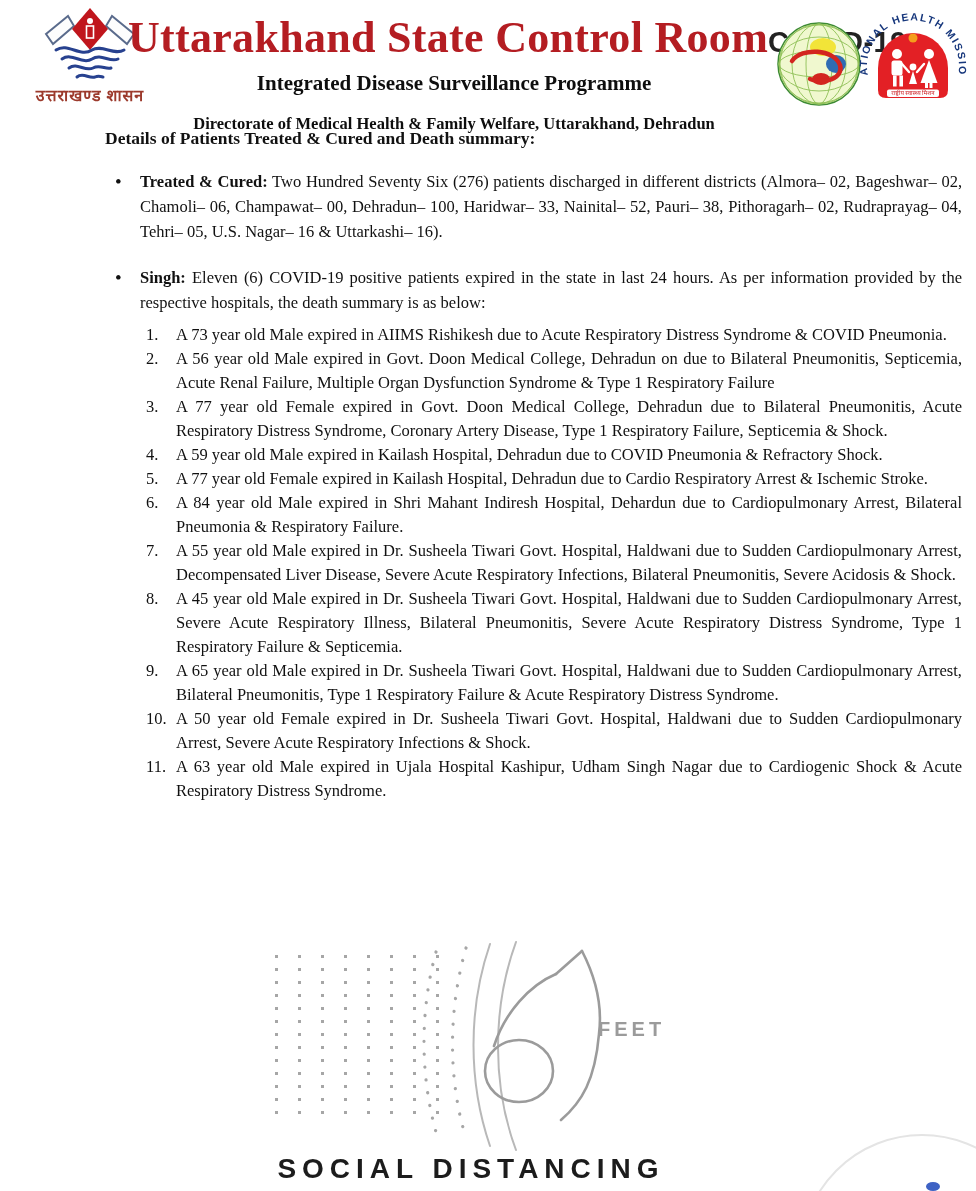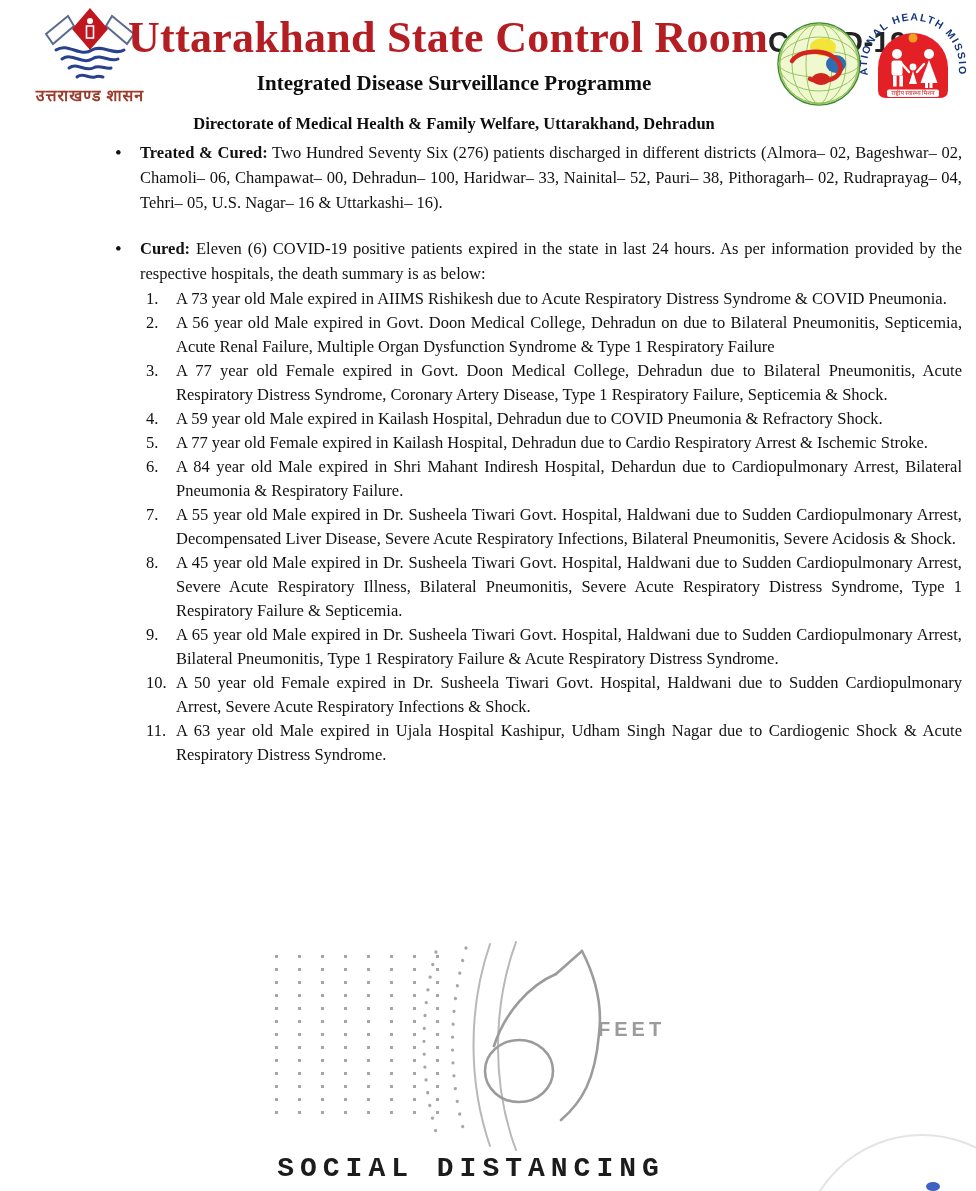--- a/index.html
+++ b/index.html
@@ -25,36 +25,36 @@
   .title-line3 { font-size:16.5px; font-weight:bold; margin-top:18px; color:#0e0e0e; }
   .globe-svg { position:absolute; left:776px; top:21px; }
   .nhm-svg   { position:absolute; left:856px; top:4px; }
   
   .content { position:absolute; left:0; top:120px; width:976px; }
   .section-heading { margin:8px 14px 0 105px; font-size:17.5px; font-weight:bold; }
   .bullets { margin:20px 14px 0 140px; }
   .bullet-item { position:relative; text-align:justify; font-size:16.5px; line-height:25px; margin-bottom:21px; }
   .bullet-item::before { content:"\2022"; position:absolute; left:-25px; top:0; font-size:19px; }
   .lead { font-weight:bold;margin-top:16px; }
-  .death-list { list-style:none; margin:1px 0 0 0; padding:0 0 0 36px; counter-reset:d;font-family:Liberation Serif, serif; }
+  .death-list { list-style:none; margin:8px 0 0 0; padding:0 0 0 36px; counter-reset:d;font-family:Liberation Serif, serif; }
   .death-list li {
     counter-increment:d; position:relative; text-align:justify;
     font-size:16.5px; line-height:24px;
   }
   .death-list li::before { content:counter(d) "."; position:absolute; left:-30px; width:28px; }
   
   .dot-grid {
     position:absolute; left:263px; top:948px; width:180px; height:172px;
     background-image:radial-gradient(circle, #a6a6a6 1.6px, rgba(0,0,0,0) 1.9px);
     background-size:23px 13px; background-position:2px 2px;
   }
   .footer-svg { position:absolute; left:230px; top:930px; }
   .sd-caption {
     position:absolute; left:228px; top:1153px; width:486px; text-align:center;
-    font-family:Liberation Mono, monospace; font-weight:bold; font-size:28px;
+    font-family:Liberation Sans, sans-serif; font-weight:bold; font-size:28px;
     letter-spacing:6px; color:#1c1c1c; white-space:nowrap;
   }
   .faint-circle {
     position:absolute; left:800px; top:1134px; width:240px; height:240px;
     border:2px solid #e4e4e4; border-radius:50%;
   }
   .blue-dot {
     position:absolute; left:926px; top:1182px; width:14px; height:9px;
     background:#3e62c4; border-radius:50%;
   }
@@ -153,29 +153,30 @@
         <path d="M 68 60 L 61 68"></path>
     </g>
     <text font-family="Liberation Sans, sans-serif" font-size="10.5" font-weight="bold" fill="#17377c" letter-spacing="1.5">
       <textPath href="#nhmArc" startOffset="50%" text-anchor="middle">NATIONAL HEALTH MISSION</textPath>
     </text>
     <rect x="31" y="85.5" width="52" height="7.5" rx="2" fill="#ffffff"></rect>
     <text x="57" y="91.3" text-anchor="middle" font-size="6" fill="#cc1b20">राष्ट्रीय स्वास्थ्य मिशन</text>
   </svg>
 
   <div class="content">
+    <div class="section-heading">Details of Patients Treated &amp; Cured and Death summary:</div>
 
     <div class="bullets">
       <div class="bullet-item">
         <span class="lead">Treated &amp; Cured:</span>
         <span>Two Hundred Seventy Six (276) patients discharged in different districts (Almora– 02, Bageshwar– 02, Chamoli– 06, Champawat– 00, Dehradun– 100, Haridwar– 33, Nainital– 52, Pauri– 38, Pithoragarh– 02, Rudraprayag– 04, Tehri– 05, U.S. Nagar– 16 &amp; Uttarkashi– 16).</span>
       </div>
 
       <div class="bullet-item">
-        <span class="lead">Cured:</span>
+        <span class="lead">Singh:</span>
         <span>Eleven (6) COVID-19 positive patients expired in the state in last 24 hours. As per information provided by the respective hospitals, the death summary is as below:</span>
         <ol class="death-list">
           <li>A 73 year old Male expired in AIIMS Rishikesh due to Acute Respiratory Distress Syndrome &amp; COVID Pneumonia.</li>
           <li>A 56 year old Male expired in Govt. Doon Medical College, Dehradun on due to Bilateral Pneumonitis, Septicemia, Acute Renal Failure, Multiple Organ Dysfunction Syndrome &amp; Type 1 Respiratory Failure</li>
           <li>A 77 year old Female expired in Govt. Doon Medical College, Dehradun due to Bilateral Pneumonitis, Acute Respiratory Distress Syndrome, Coronary Artery Disease, Type 1 Respiratory Failure, Septicemia &amp; Shock.</li>
           <li>A 59 year old Male expired in Kailash Hospital, Dehradun due to COVID Pneumonia &amp; Refractory Shock.</li>
           <li>A 77 year old Female expired in Kailash Hospital, Dehradun due to Cardio Respiratory Arrest &amp; Ischemic Stroke.</li>
           <li>A 84 year old Male expired in Shri Mahant Indiresh Hospital, Dehardun due to Cardiopulmonary Arrest, Bilateral Pneumonia &amp; Respiratory Failure.</li>
           <li>A 55 year old Male expired in Dr. Susheela Tiwari Govt. Hospital, Haldwani due to Sudden Cardiopulmonary Arrest, Decompensated Liver Disease, Severe Acute Respiratory Infections, Bilateral Pneumonitis, Severe Acidosis &amp; Shock.</li>
           <li>A 45 year old Male expired in Dr. Susheela Tiwari Govt. Hospital, Haldwani due to Sudden Cardiopulmonary Arrest, Severe Acute Respiratory Illness, Bilateral Pneumonitis, Severe Acute Respiratory Distress Syndrome, Type 1 Respiratory Failure &amp; Septicemia.</li>

